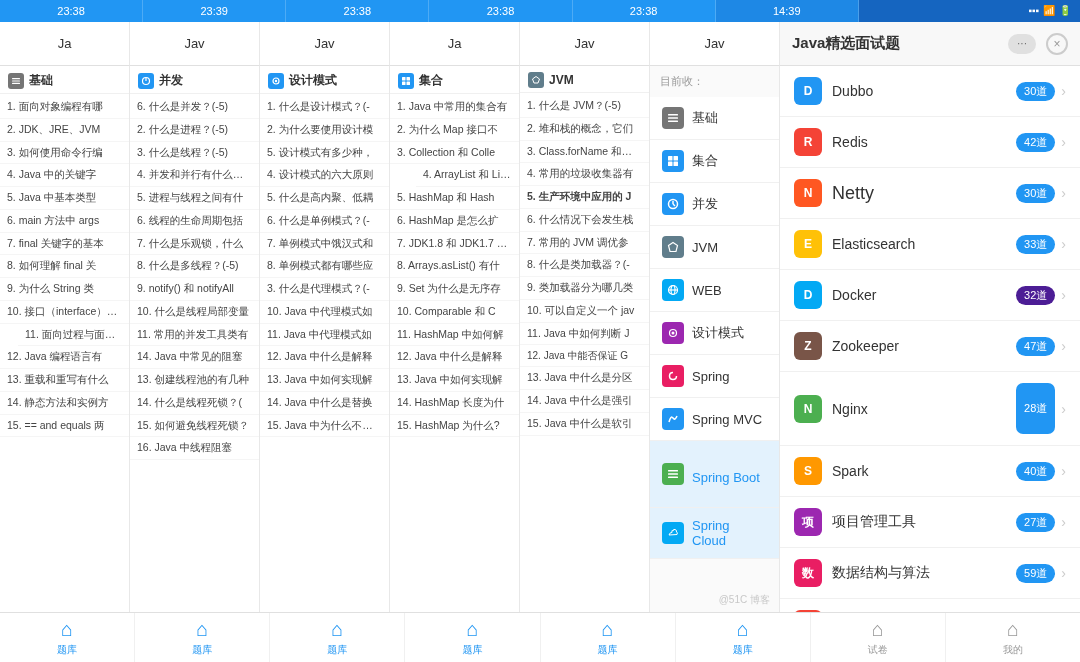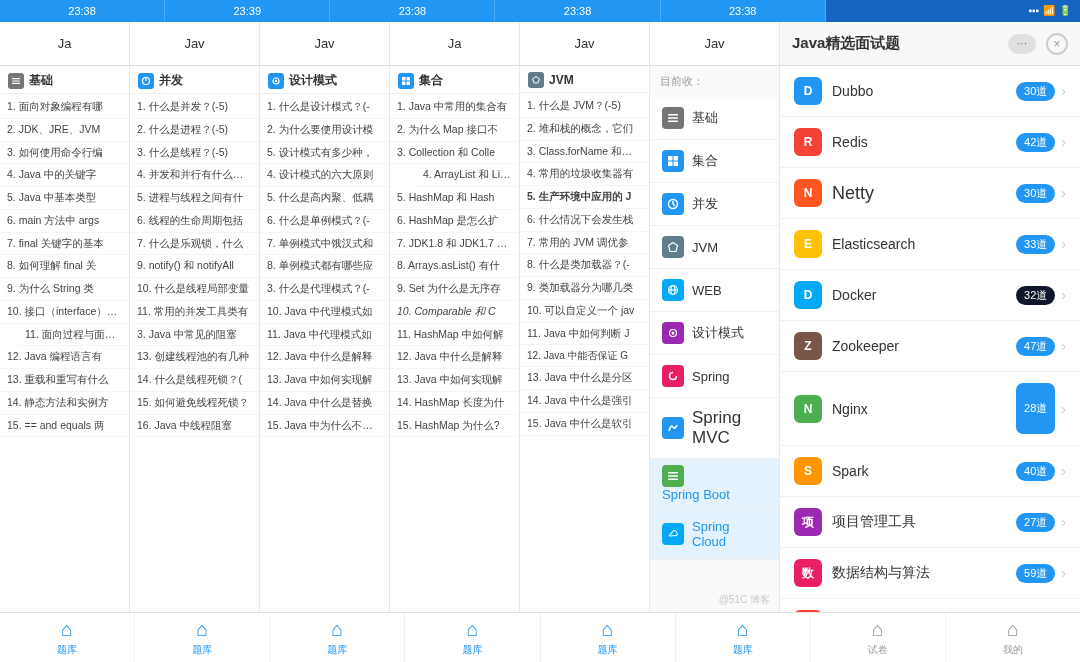--- a/index.html
+++ b/index.html
@@ -17,20 +17,21 @@
 <body>
 
 <div style="width:1080px;height:662px;display:flex;flex-direction:column;overflow:hidden;">
 
   <div style="display:flex;height:22px;flex-shrink:0;">
     <div style="flex:1;background:#2196F3;text-align:center;color:white;font-size:11px;font-weight:500;line-height:22px;border-right:1px solid rgba(255,255,255,0.2);">23:38</div>
     <div style="flex:1;background:#2196F3;text-align:center;color:white;font-size:11px;font-weight:500;line-height:22px;border-right:1px solid rgba(255,255,255,0.2);">23:39</div>
     <div style="flex:1;background:#2196F3;text-align:center;color:white;font-size:11px;font-weight:500;line-height:22px;border-right:1px solid rgba(255,255,255,0.2);">23:38</div>
     <div style="flex:1;background:#2196F3;text-align:center;color:white;font-size:11px;font-weight:500;line-height:22px;border-right:1px solid rgba(255,255,255,0.2);">23:38</div>
     <div style="flex:1;background:#2196F3;text-align:center;color:white;font-size:11px;font-weight:500;line-height:22px;border-right:1px solid rgba(255,255,255,0.2);">23:38</div>
+    <div style="flex:1;background:#1E88E5;text-align:center;color:white;font-size:11px;font-weight:500;line-height:22px;border-right:1px solid rgba(255,255,255,0.2);">14:39</div>
     <div style="flex:1.5;background:#1565C0;text-align:center;color:white;font-size:11px;font-weight:500;line-height:22px;display:flex;align-items:center;justify-content:flex-end;padding-right:8px;gap:4px;">
       <span style="font-size:10px;">▪▪▪</span>
       <span style="font-size:10px;">📶</span>
       <span style="font-size:10px;">🔋</span>
     </div>
   </div>
 
   <div style="display:flex;height:44px;flex-shrink:0;">
 
     <div style="flex:1;background:white;display:flex;align-items:center;justify-content:center;border-bottom:1px solid #e0e0e0;border-right:1px solid #e8e8e8;font-size:13px;color:#333;font-weight:500;min-width:0;">
@@ -98,31 +99,32 @@
       <div style="display:flex;align-items:center;padding:6px 8px 4px 8px;border-bottom:1px solid #f0f0f0;margin-bottom:2px;">
         <div style="width:16px;height:16px;background:#2196F3;border-radius:3px;display:inline-flex;align-items:center;justify-content:center;margin-right:5px;flex-shrink:0;">
           <svg width="10" height="10" viewBox="0 0 10 10" fill="none">
               <circle cx="5" cy="5" r="3.5" stroke="white" stroke-width="1.2"></circle>
               <line x1="5" y1="2" x2="5" y2="5" stroke="white" stroke-width="1.2"></line>
             </svg>
         </div>
         <span style="font-size:12px;font-weight:600;color:#333;">并发</span>
       </div>
       <div id="col-concurrency-items">
-          <div style="padding: 3px 7px; font-size: 10.5px; color: rgb(68, 68, 68); line-height: 1.5; border-bottom: 1px solid rgb(245, 245, 245); cursor: pointer; white-space: nowrap; overflow: hidden; text-overflow: ellipsis;">1. 什么是并发？(-5)</div>
+          <div style="padding: 3px 7px; font-size: 10.5px; color: rgb(68, 68, 68); line-height: 1.5; border-bottom: 1px solid rgb(245, 245, 245); cursor: pointer; white-space: nowrap; overflow: hidden; text-overflow: ellipsis;">6. 什么是并发？(-5)</div>
           <div style="padding: 3px 7px; font-size: 10.5px; color: rgb(68, 68, 68); line-height: 1.5; border-bottom: 1px solid rgb(245, 245, 245); cursor: pointer; white-space: nowrap; overflow: hidden; text-overflow: ellipsis;">2. 什么是进程？(-5)</div>
           <div style="padding: 3px 7px; font-size: 10.5px; color: rgb(68, 68, 68); line-height: 1.5; border-bottom: 1px solid rgb(245, 245, 245); cursor: pointer; white-space: nowrap; overflow: hidden; text-overflow: ellipsis;">3. 什么是线程？(-5)</div>
           <div style="padding: 3px 7px; font-size: 10.5px; color: rgb(68, 68, 68); line-height: 1.5; border-bottom: 1px solid rgb(245, 245, 245); cursor: pointer; white-space: nowrap; overflow: hidden; text-overflow: ellipsis;">4. 并发和并行有什么区别</div>
           <div style="padding: 3px 7px; font-size: 10.5px; color: rgb(68, 68, 68); line-height: 1.5; border-bottom: 1px solid rgb(245, 245, 245); cursor: pointer; white-space: nowrap; overflow: hidden; text-overflow: ellipsis;">5. 进程与线程之间有什</div>
           <div style="padding: 3px 7px; font-size: 10.5px; color: rgb(68, 68, 68); line-height: 1.5; border-bottom: 1px solid rgb(245, 245, 245); cursor: pointer; white-space: nowrap; overflow: hidden; text-overflow: ellipsis;">6. 线程的生命周期包括</div>
           <div style="padding: 3px 7px; font-size: 10.5px; color: rgb(68, 68, 68); line-height: 1.5; border-bottom: 1px solid rgb(245, 245, 245); cursor: pointer; white-space: nowrap; overflow: hidden; text-overflow: ellipsis;">7. 什么是乐观锁，什么</div>
+          <div style="padding: 3px 7px; font-size: 10.5px; color: rgb(68, 68, 68); line-height: 1.5; border-bottom: 1px solid rgb(245, 245, 245); cursor: pointer; white-space: nowrap; overflow: hidden; text-overflow: ellipsis;">8. 什么是多线程？(-5)</div>
           <div style="padding: 3px 7px; font-size: 10.5px; color: rgb(68, 68, 68); line-height: 1.5; border-bottom: 1px solid rgb(245, 245, 245); cursor: pointer; white-space: nowrap; overflow: hidden; text-overflow: ellipsis;">9. notify() 和 notifyAll</div>
           <div style="padding: 3px 7px; font-size: 10.5px; color: rgb(68, 68, 68); line-height: 1.5; border-bottom: 1px solid rgb(245, 245, 245); cursor: pointer; white-space: nowrap; overflow: hidden; text-overflow: ellipsis;">10. 什么是线程局部变量</div>
           <div style="padding: 3px 7px; font-size: 10.5px; color: rgb(68, 68, 68); line-height: 1.5; border-bottom: 1px solid rgb(245, 245, 245); cursor: pointer; white-space: nowrap; overflow: hidden; text-overflow: ellipsis;">11. 常用的并发工具类有</div>
-          <div style="padding: 3px 7px; font-size: 10.5px; color: rgb(68, 68, 68); line-height: 1.5; border-bottom: 1px solid rgb(245, 245, 245); cursor: pointer; white-space: nowrap; overflow: hidden; text-overflow: ellipsis;">3. Java 中常见的阻塞</div>
+          <div style="padding: 3px 7px; font-size: 10.5px; color: rgb(68, 68, 68); line-height: 1.5; border-bottom: 1px solid rgb(245, 245, 245); cursor: pointer; white-space: nowrap; overflow: hidden; text-overflow: ellipsis;">14. Java 中常见的阻塞</div>
           <div style="padding: 3px 7px; font-size: 10.5px; color: rgb(68, 68, 68); line-height: 1.5; border-bottom: 1px solid rgb(245, 245, 245); cursor: pointer; white-space: nowrap; overflow: hidden; text-overflow: ellipsis;">13. 创建线程池的有几种</div>
           <div style="padding: 3px 7px; font-size: 10.5px; color: rgb(68, 68, 68); line-height: 1.5; border-bottom: 1px solid rgb(245, 245, 245); cursor: pointer; white-space: nowrap; overflow: hidden; text-overflow: ellipsis;">14. 什么是线程死锁？(</div>
           <div style="padding: 3px 7px; font-size: 10.5px; color: rgb(68, 68, 68); line-height: 1.5; border-bottom: 1px solid rgb(245, 245, 245); cursor: pointer; white-space: nowrap; overflow: hidden; text-overflow: ellipsis;">15. 如何避免线程死锁？</div>
           <div style="padding: 3px 7px; font-size: 10.5px; color: rgb(68, 68, 68); line-height: 1.5; border-bottom: 1px solid rgb(245, 245, 245); cursor: pointer; white-space: nowrap; overflow: hidden; text-overflow: ellipsis;">16. Java 中线程阻塞</div>
         </div>
     </div>
 
     <div style="flex:1;background:white;border-right:1px solid #e8e8e8;overflow-y:auto;min-width:0;">
       <div style="display:flex;align-items:center;padding:6px 8px 4px 8px;border-bottom:1px solid #f0f0f0;margin-bottom:2px;">
         <div style="width:16px;height:16px;background:#2196F3;border-radius:3px;display:inline-flex;align-items:center;justify-content:center;margin-right:5px;flex-shrink:0;">
@@ -167,21 +169,21 @@
       <div id="col-collections-items">
           <div style="padding: 3px 7px; font-size: 10.5px; color: rgb(68, 68, 68); line-height: 1.5; border-bottom: 1px solid rgb(245, 245, 245); cursor: pointer; white-space: nowrap; overflow: hidden; text-overflow: ellipsis;">1. Java 中常用的集合有</div>
           <div style="padding: 3px 7px; font-size: 10.5px; color: rgb(68, 68, 68); line-height: 1.5; border-bottom: 1px solid rgb(245, 245, 245); cursor: pointer; white-space: nowrap; overflow: hidden; text-overflow: ellipsis;">2. 为什么 Map 接口不</div>
           <div style="padding: 3px 7px; font-size: 10.5px; color: rgb(68, 68, 68); line-height: 1.5; border-bottom: 1px solid rgb(245, 245, 245); cursor: pointer; white-space: nowrap; overflow: hidden; text-overflow: ellipsis;">3. Collection 和 Colle</div>
           <div style="padding: 3px 7px; font-size: 10.5px; color: rgb(68, 68, 68); line-height: 1.5; border-bottom: 1px solid rgb(245, 245, 245); cursor: pointer; white-space: nowrap; overflow: hidden; text-overflow: ellipsis; margin-left: 26px;">4. ArrayList 和 Linke</div>
           <div style="padding: 3px 7px; font-size: 10.5px; color: rgb(68, 68, 68); line-height: 1.5; border-bottom: 1px solid rgb(245, 245, 245); cursor: pointer; white-space: nowrap; overflow: hidden; text-overflow: ellipsis;">5. HashMap 和 Hash</div>
           <div style="padding: 3px 7px; font-size: 10.5px; color: rgb(68, 68, 68); line-height: 1.5; border-bottom: 1px solid rgb(245, 245, 245); cursor: pointer; white-space: nowrap; overflow: hidden; text-overflow: ellipsis;">6. HashMap 是怎么扩</div>
           <div style="padding: 3px 7px; font-size: 10.5px; color: rgb(68, 68, 68); line-height: 1.5; border-bottom: 1px solid rgb(245, 245, 245); cursor: pointer; white-space: nowrap; overflow: hidden; text-overflow: ellipsis;">7. JDK1.8 和 JDK1.7 少？(-10)</div>
           <div style="padding: 3px 7px; font-size: 10.5px; color: rgb(68, 68, 68); line-height: 1.5; border-bottom: 1px solid rgb(245, 245, 245); cursor: pointer; white-space: nowrap; overflow: hidden; text-overflow: ellipsis;">8. Arrays.asList() 有什</div>
           <div style="padding: 3px 7px; font-size: 10.5px; color: rgb(68, 68, 68); line-height: 1.5; border-bottom: 1px solid rgb(245, 245, 245); cursor: pointer; white-space: nowrap; overflow: hidden; text-overflow: ellipsis;">9. Set 为什么是无序存</div>
-          <div style="padding: 3px 7px; font-size: 10.5px; color: rgb(68, 68, 68); line-height: 1.5; border-bottom: 1px solid rgb(245, 245, 245); cursor: pointer; white-space: nowrap; overflow: hidden; text-overflow: ellipsis; font-style: italic;">10. Comparable 和 C</div>
+          <div style="padding: 3px 7px; font-size: 10.5px; color: rgb(68, 68, 68); line-height: 1.5; border-bottom: 1px solid rgb(245, 245, 245); cursor: pointer; white-space: nowrap; overflow: hidden; text-overflow: ellipsis;">10. Comparable 和 C</div>
           <div style="padding: 3px 7px; font-size: 10.5px; color: rgb(68, 68, 68); line-height: 1.5; border-bottom: 1px solid rgb(245, 245, 245); cursor: pointer; white-space: nowrap; overflow: hidden; text-overflow: ellipsis;">11. HashMap 中如何解</div>
           <div style="padding: 3px 7px; font-size: 10.5px; color: rgb(68, 68, 68); line-height: 1.5; border-bottom: 1px solid rgb(245, 245, 245); cursor: pointer; white-space: nowrap; overflow: hidden; text-overflow: ellipsis;">12. Java 中什么是解释</div>
           <div style="padding: 3px 7px; font-size: 10.5px; color: rgb(68, 68, 68); line-height: 1.5; border-bottom: 1px solid rgb(245, 245, 245); cursor: pointer; white-space: nowrap; overflow: hidden; text-overflow: ellipsis;">13. Java 中如何实现解</div>
           <div style="padding: 3px 7px; font-size: 10.5px; color: rgb(68, 68, 68); line-height: 1.5; border-bottom: 1px solid rgb(245, 245, 245); cursor: pointer; white-space: nowrap; overflow: hidden; text-overflow: ellipsis;">14. HashMap 长度为什</div>
           <div style="padding: 3px 7px; font-size: 10.5px; color: rgb(68, 68, 68); line-height: 1.5; border-bottom: 1px solid rgb(245, 245, 245); cursor: pointer; white-space: nowrap; overflow: hidden; text-overflow: ellipsis;">15. HashMap 为什么?</div>
         </div>
     </div>
 
     <div style="flex:1;background:white;border-right:1px solid #e8e8e8;overflow-y:auto;min-width:0;">
       <div style="display:flex;align-items:center;padding:6px 8px 4px 8px;border-bottom:1px solid #f0f0f0;margin-bottom:2px;">
@@ -279,23 +281,23 @@
               </svg>
             </div>
     <span style="font-size:13px;">Spring</span>
   </div>
           <div style="display: flex; align-items: center; padding: 10px 12px; font-size: 13px; color: rgb(51, 51, 51); border-bottom: 1px solid rgb(240, 240, 240); cursor: pointer; background: white;">
     <div style="width:22px;height:22px;background:#2196F3;border-radius:4px;display:inline-flex;align-items:center;justify-content:center;margin-right:8px;flex-shrink:0;">
               <svg width="12" height="12" viewBox="0 0 12 12">
                 <path d="M2 9 Q4 2 6 5 Q8 8 10 3" stroke="white" stroke-width="1.5" fill="none"></path>
               </svg>
             </div>
-    <span style="font-size:17px;">Spring MVC</span>
-  </div>
-          <div style="display: flex; align-items: flex-start; padding: 6px 12px; font-size: 13px; color: rgb(33, 150, 243); border-bottom: 1px solid rgb(240, 240, 240); cursor: pointer; background: rgb(227, 242, 253); flex-direction: column;">
+    <span style="font-size:13px;">Spring MVC</span>
+  </div>
+          <div style="display: flex; align-items: flex-end; padding: 22px 12px; font-size: 13px; color: rgb(33, 150, 243); border-bottom: 1px solid rgb(240, 240, 240); cursor: pointer; background: rgb(227, 242, 253);">
     <div style="width:22px;height:22px;background:#4CAF50;border-radius:4px;display:inline-flex;align-items:center;justify-content:center;margin-right:8px;flex-shrink:0;">
               <svg width="12" height="12" viewBox="0 0 12 12">
                 <rect x="1" y="2" width="10" height="1.5" fill="white" rx="0.5"></rect>
                 <rect x="1" y="5.2" width="10" height="1.5" fill="white" rx="0.5"></rect>
                 <rect x="1" y="8.4" width="10" height="1.5" fill="white" rx="0.5"></rect>
               </svg>
             </div>
     <span style="font-size:13px;">Spring Boot</span>
   </div>
           <div style="display: flex; align-items: center; padding: 10px 12px; font-size: 13px; color: rgb(33, 150, 243); border-bottom: 1px solid rgb(240, 240, 240); cursor: pointer; background: rgb(227, 242, 253);">
@@ -331,21 +333,21 @@
   </div>
           <div style="display: flex; align-items: center; padding: 11px 14px; border-bottom: 1px solid rgb(240, 240, 240); cursor: pointer;">
     <div style="width:28px;height:28px;background:#FFC107;border-radius:6px;display:flex;align-items:center;justify-content:center;margin-right:10px;font-size:12px;color:white;font-weight:600;flex-shrink:0;">E</div>
     <span style="flex:1;font-size:14px;color:#333;">Elasticsearch</span>
     <span style="background:#2196F3;color:white;font-size:11px;padding:2px 8px;border-radius:10px;margin-right:6px;white-space:nowrap;">33道</span>
     <span style="color:#ccc;font-size:14px;">›</span>
   </div>
           <div style="display: flex; align-items: center; padding: 11px 14px; border-bottom: 1px solid rgb(240, 240, 240); cursor: pointer;">
     <div style="width:28px;height:28px;background:#03A9F4;border-radius:6px;display:flex;align-items:center;justify-content:center;margin-right:10px;font-size:12px;color:white;font-weight:600;flex-shrink:0;">D</div>
     <span style="flex:1;font-size:14px;color:#333;">Docker</span>
-    <span style="background:#0f172a;color:white;font-size:11px;padding:2px 8px;border-radius:10px;margin-right:6px;white-space:nowrap;text-align:center;">32道</span>
+    <span style="background:#4c1d95;color:white;font-size:11px;padding:2px 8px;border-radius:10px;margin-right:6px;white-space:nowrap;text-align:center;">32道</span>
     <span style="color:#ccc;font-size:14px;">›</span>
   </div>
           <div style="display: flex; align-items: center; padding: 11px 14px; border-bottom: 1px solid rgb(240, 240, 240); cursor: pointer;">
     <div style="width:28px;height:28px;background:#795548;border-radius:6px;display:flex;align-items:center;justify-content:center;margin-right:10px;font-size:12px;color:white;font-weight:600;flex-shrink:0;">Z</div>
     <span style="flex:1;font-size:14px;color:#333;">Zookeeper</span>
     <span style="background:#2196F3;color:white;font-size:11px;padding:2px 8px;border-radius:10px;margin-right:6px;white-space:nowrap;">47道</span>
     <span style="color:#ccc;font-size:14px;">›</span>
   </div>
           <div style="display: flex; align-items: center; padding: 11px 14px; border-bottom: 1px solid rgb(240, 240, 240); cursor: pointer;">
     <div style="width:28px;height:28px;background:#4CAF50;border-radius:6px;display:flex;align-items:center;justify-content:center;margin-right:10px;font-size:12px;color:white;font-weight:600;flex-shrink:0;">N</div>

